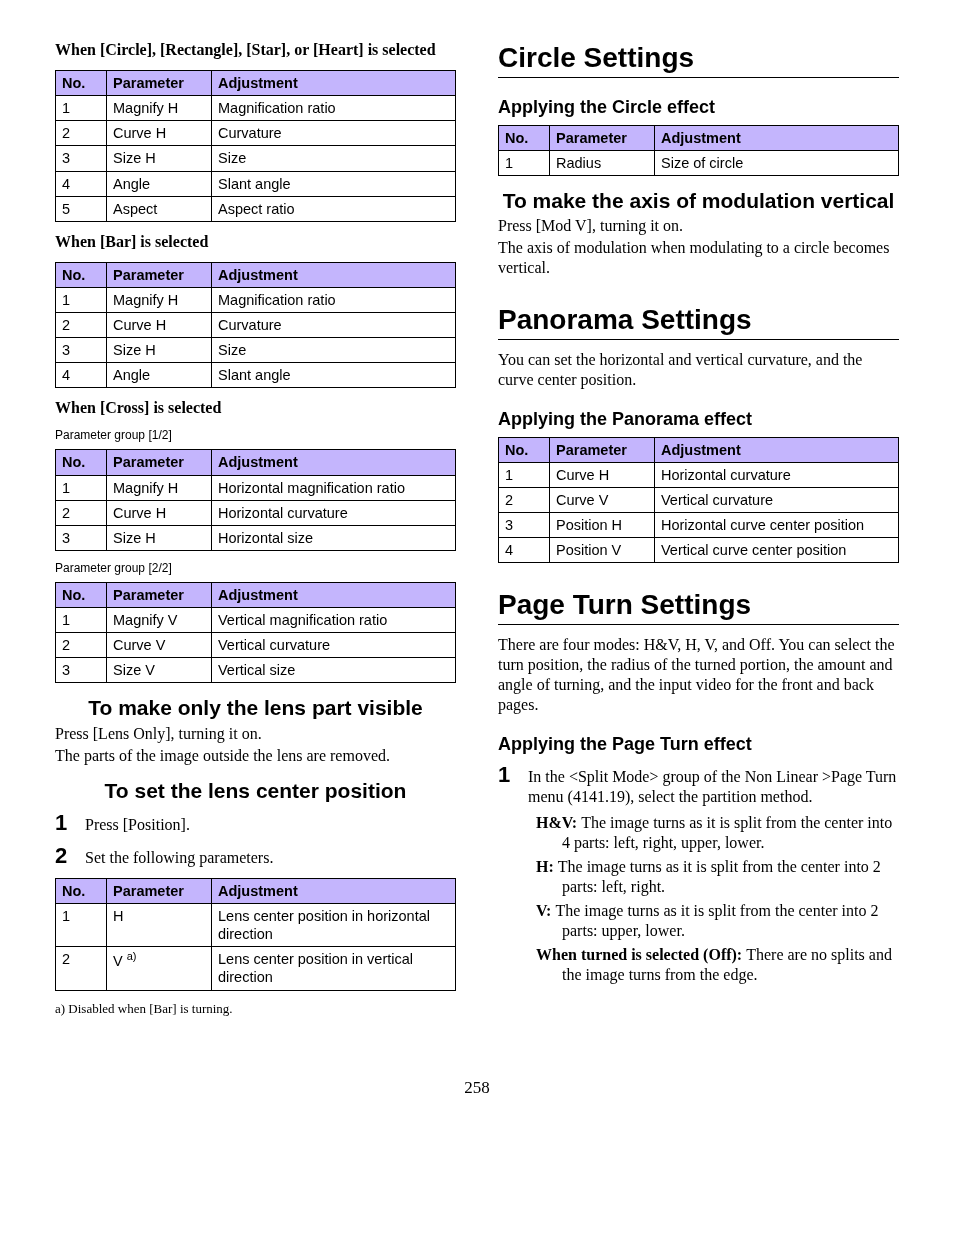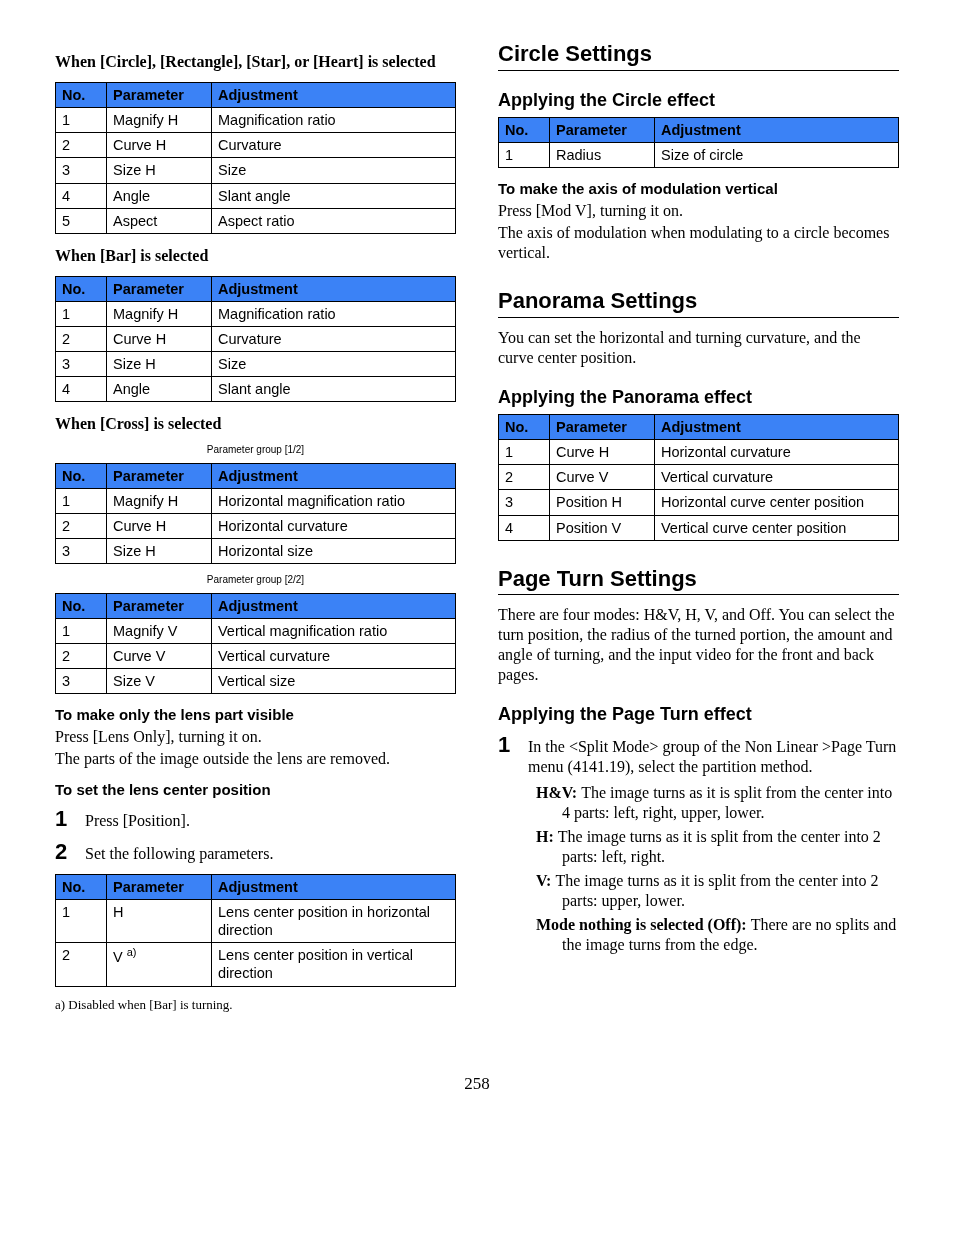--- a/index.html
+++ b/index.html
@@ -15,66 +15,67 @@
     gap: 42px;
   }
   .col {
     flex: 1;
     min-width: 0;
   }
   .heading-bold-serif {
     font-family: "Times New Roman", Times, serif;
     font-weight: bold;
     font-size: 16px;
-    margin: 12px 0 10px 0;
+    margin: 0 0 10px 0;
   }
   h2.section-title {
     font-family: Arial, Helvetica, sans-serif;
     font-weight: bold;
-    font-size: 22px;
+    font-size: 28px;
     border-bottom: 1px solid #000;
     padding-bottom: 2px;
     margin: 24px 0 10px 0;
   }
   h2.section-title.tight-top { margin-top: 0; }
   h3.subsection {
     font-family: Arial, Helvetica, sans-serif;
     font-weight: bold;
     font-size: 18px;
     margin: 18px 0 4px 0;
   }
   h4.sans-bold {
     font-family: Arial, Helvetica, sans-serif;
     font-weight: bold;
-    font-size: 15px;
+    font-size: 21px;
     margin: 12px 0 2px 0;
+    text-align: center;
   }
   p.body { margin: 0 0 8px 0; }
   p.body.tight { margin: 0 0 2px 0; }
   table.param {
     width: 100%;
     border-collapse: collapse;
     font-family: Arial, Helvetica, sans-serif;
     font-size: 14.5px;
     margin: 6px 0 10px 0;
   }
   table.param th, table.param td {
     border: 1px solid #000;
     padding: 3px 6px;
     text-align: left;
     vertical-align: top;
   }
   table.param th {
-    background: #3b82f6;
+    background: #c4b5fd;
     font-weight: bold;
   }
   .center-caption {
-    text-align: center;
-    font-family: Arial, Helvetica, sans-serif;
-    font-size: 10px;
+    text-align: left;
+    font-family: Arial, Helvetica, sans-serif;
+    font-size: 12px;
     margin: 4px 0 4px 0;
   }
   .step-list { margin: 8px 0; padding: 0; list-style: none; }
   .step-list li { display: flex; gap: 14px; margin-bottom: 10px; align-items: baseline; }
   .step-num {
     font-family: Arial, Helvetica, sans-serif;
     font-weight: bold;
     font-size: 22px;
     line-height: 1;
     min-width: 16px;
@@ -288,21 +289,21 @@
             <td>Size of circle</td>
           </tr>
     </tbody>
       </table>
 
     <h4 class="sans-bold">To make the axis of modulation vertical</h4>
     <p class="body tight">Press [Mod V], turning it on.</p>
     <p class="body">The axis of modulation when modulating to a circle becomes vertical.</p>
 
     <h2 class="section-title">Panorama Settings</h2>
-    <p class="body">You can set the horizontal and turning curvature, and the curve center position.</p>
+    <p class="body">You can set the horizontal and vertical curvature, and the curve center position.</p>
 
     <h3 class="subsection">Applying the Panorama effect</h3>
 
     <table class="param">
       <tbody>
           <tr>
             <th class="col-no">No.</th>
             <th class="col-par">Parameter</th>
             <th>Adjustment</th>
           </tr>
@@ -336,21 +337,21 @@
 
     <ol class="step-list">
       <li>
         <span class="step-num">1</span>
         <div class="step-body">
           <span>In the &lt;Split Mode&gt; group of the Non Linear &gt;Page Turn menu (4141.19), select the partition method.</span>
           <div class="def-list">
             <p class="def-item"><span class="def-term">H&amp;V: </span><span>The image turns as it is split from the center into 4 parts: left, right, upper, lower.</span></p>
             <p class="def-item"><span class="def-term">H: </span><span>The image turns as it is split from the center into 2 parts: left, right.</span></p>
             <p class="def-item"><span class="def-term">V: </span><span>The image turns as it is split from the center into 2 parts: upper, lower.</span></p>
-            <p class="def-item"><span class="def-term">Mode nothing is selected (Off): </span><span>There are no splits and the image turns from the edge.</span></p>
+            <p class="def-item"><span class="def-term">When turned is selected (Off): </span><span>There are no splits and the image turns from the edge.</span></p>
           </div>
         </div>
       </li>
     </ol>
   </div>
 </div>
 
 <div class="pagenum">258</div>
 
 </body></html>

